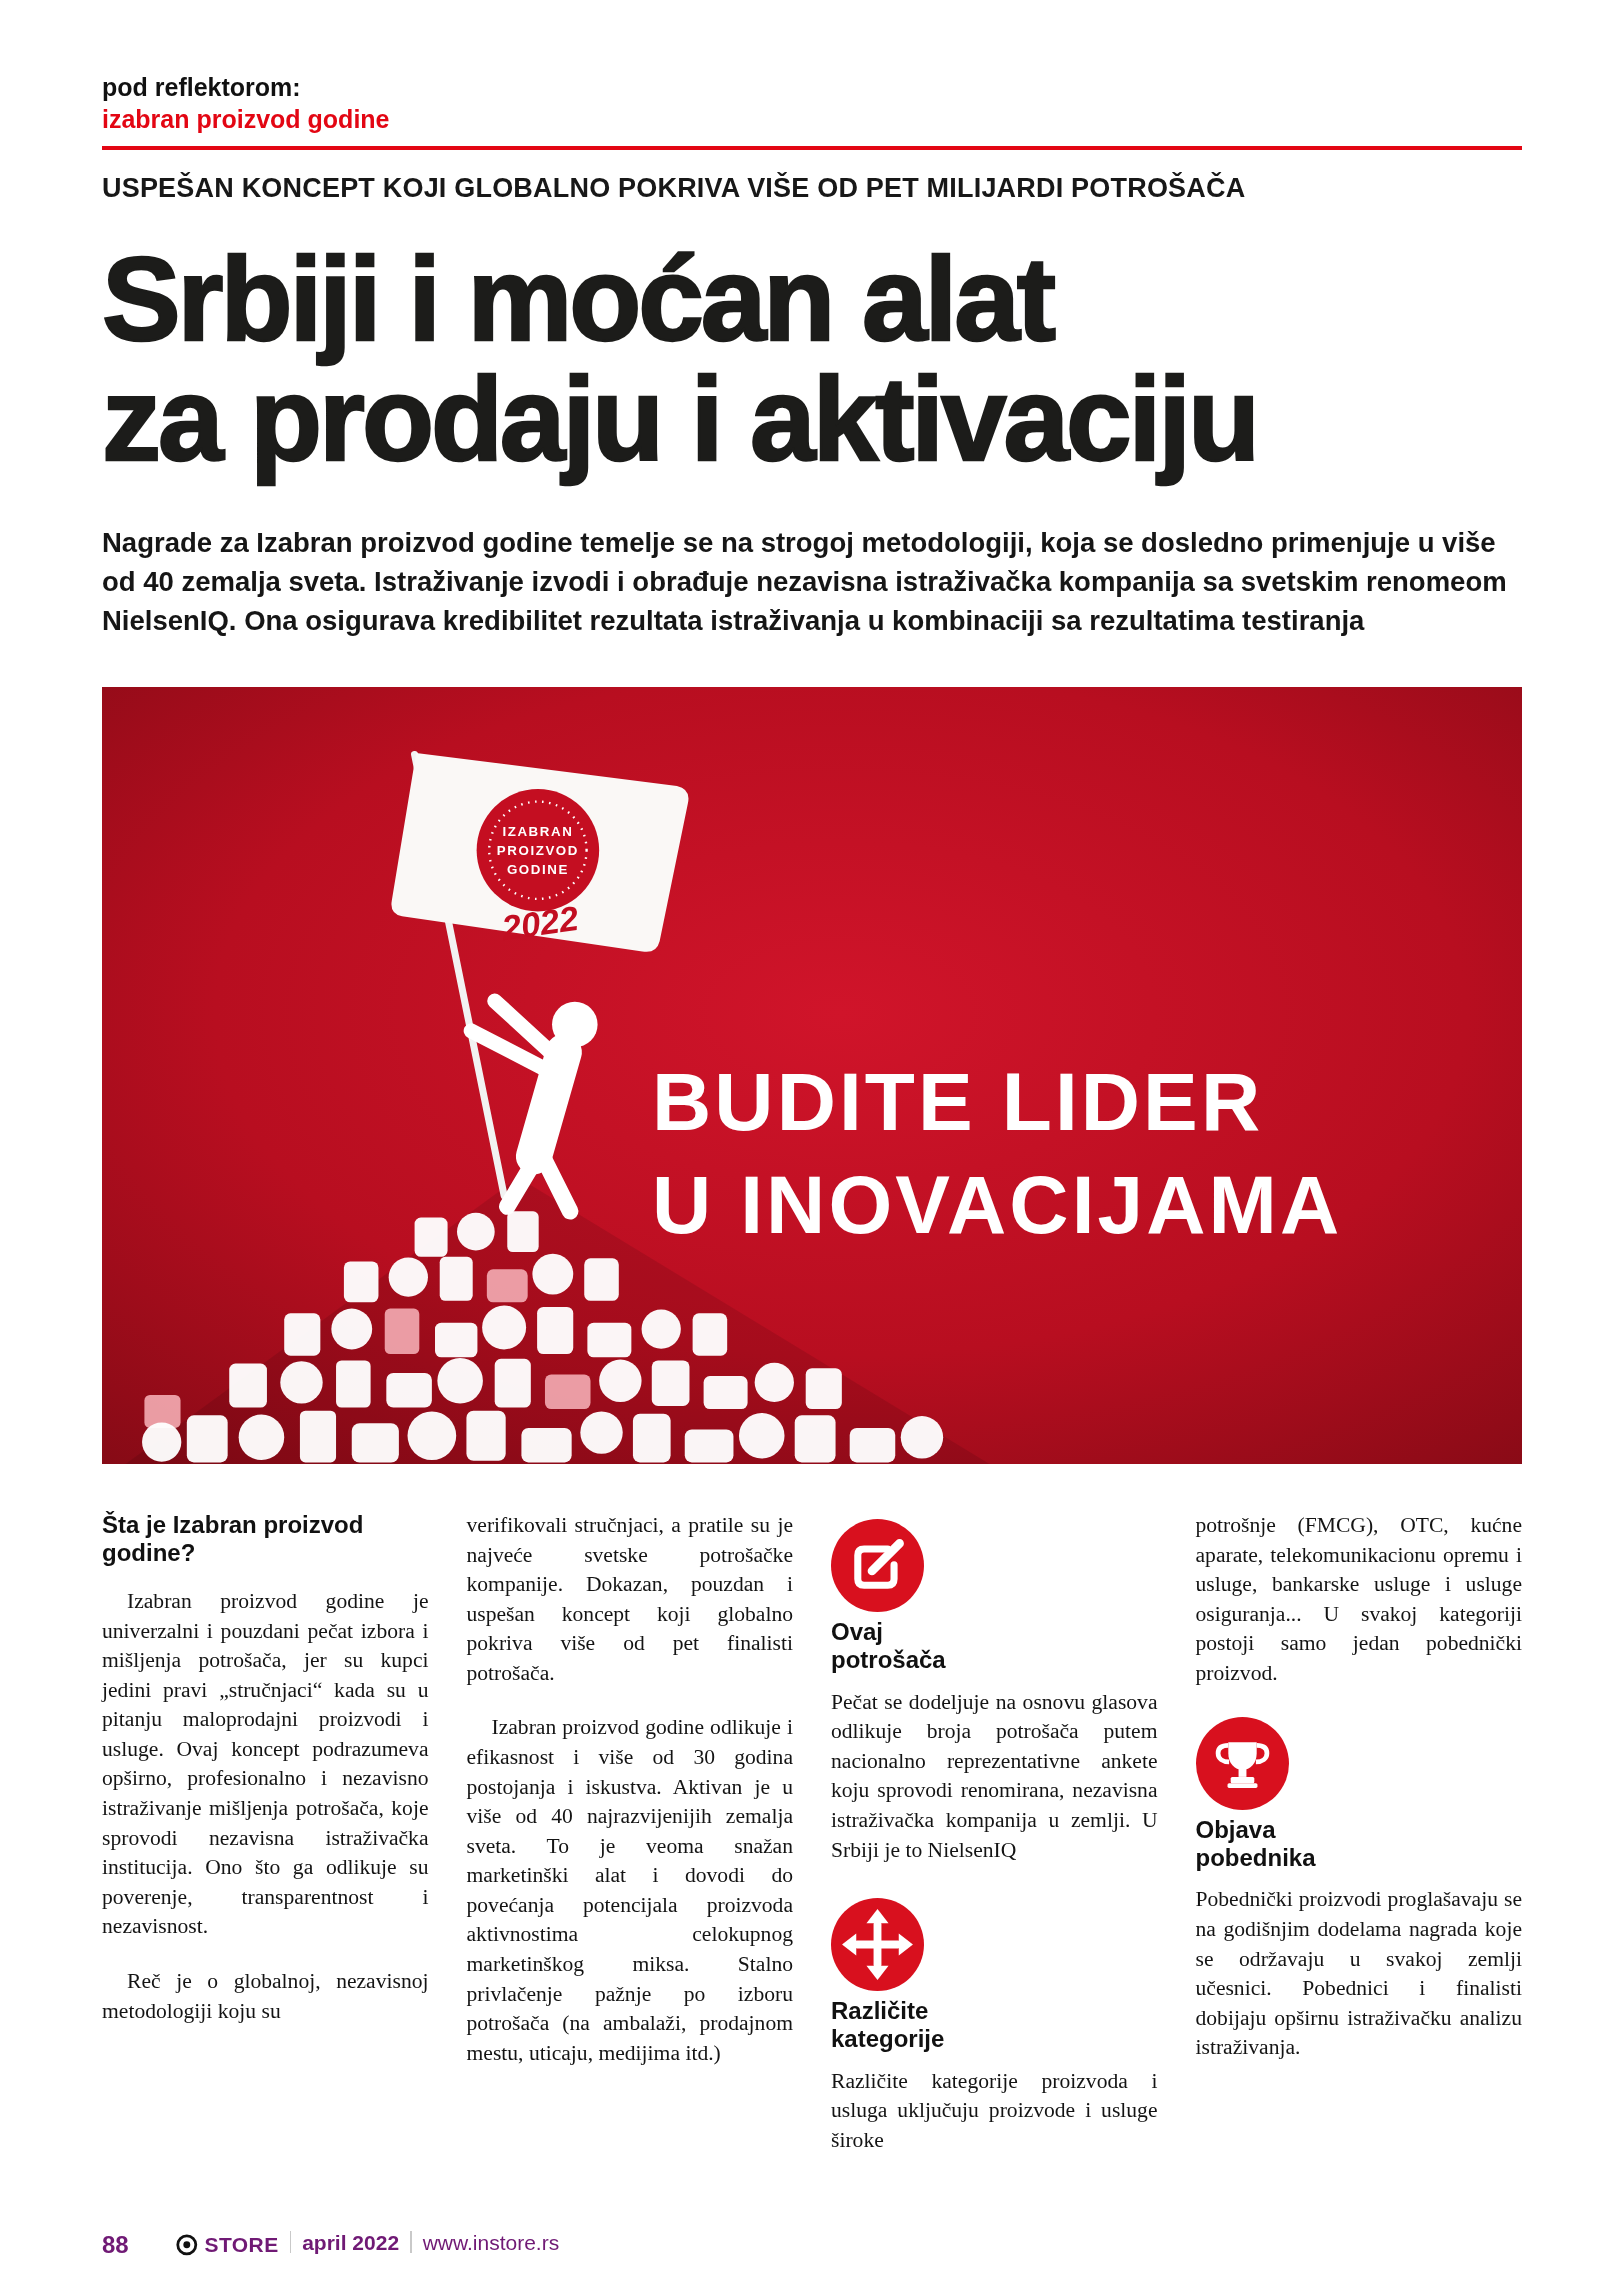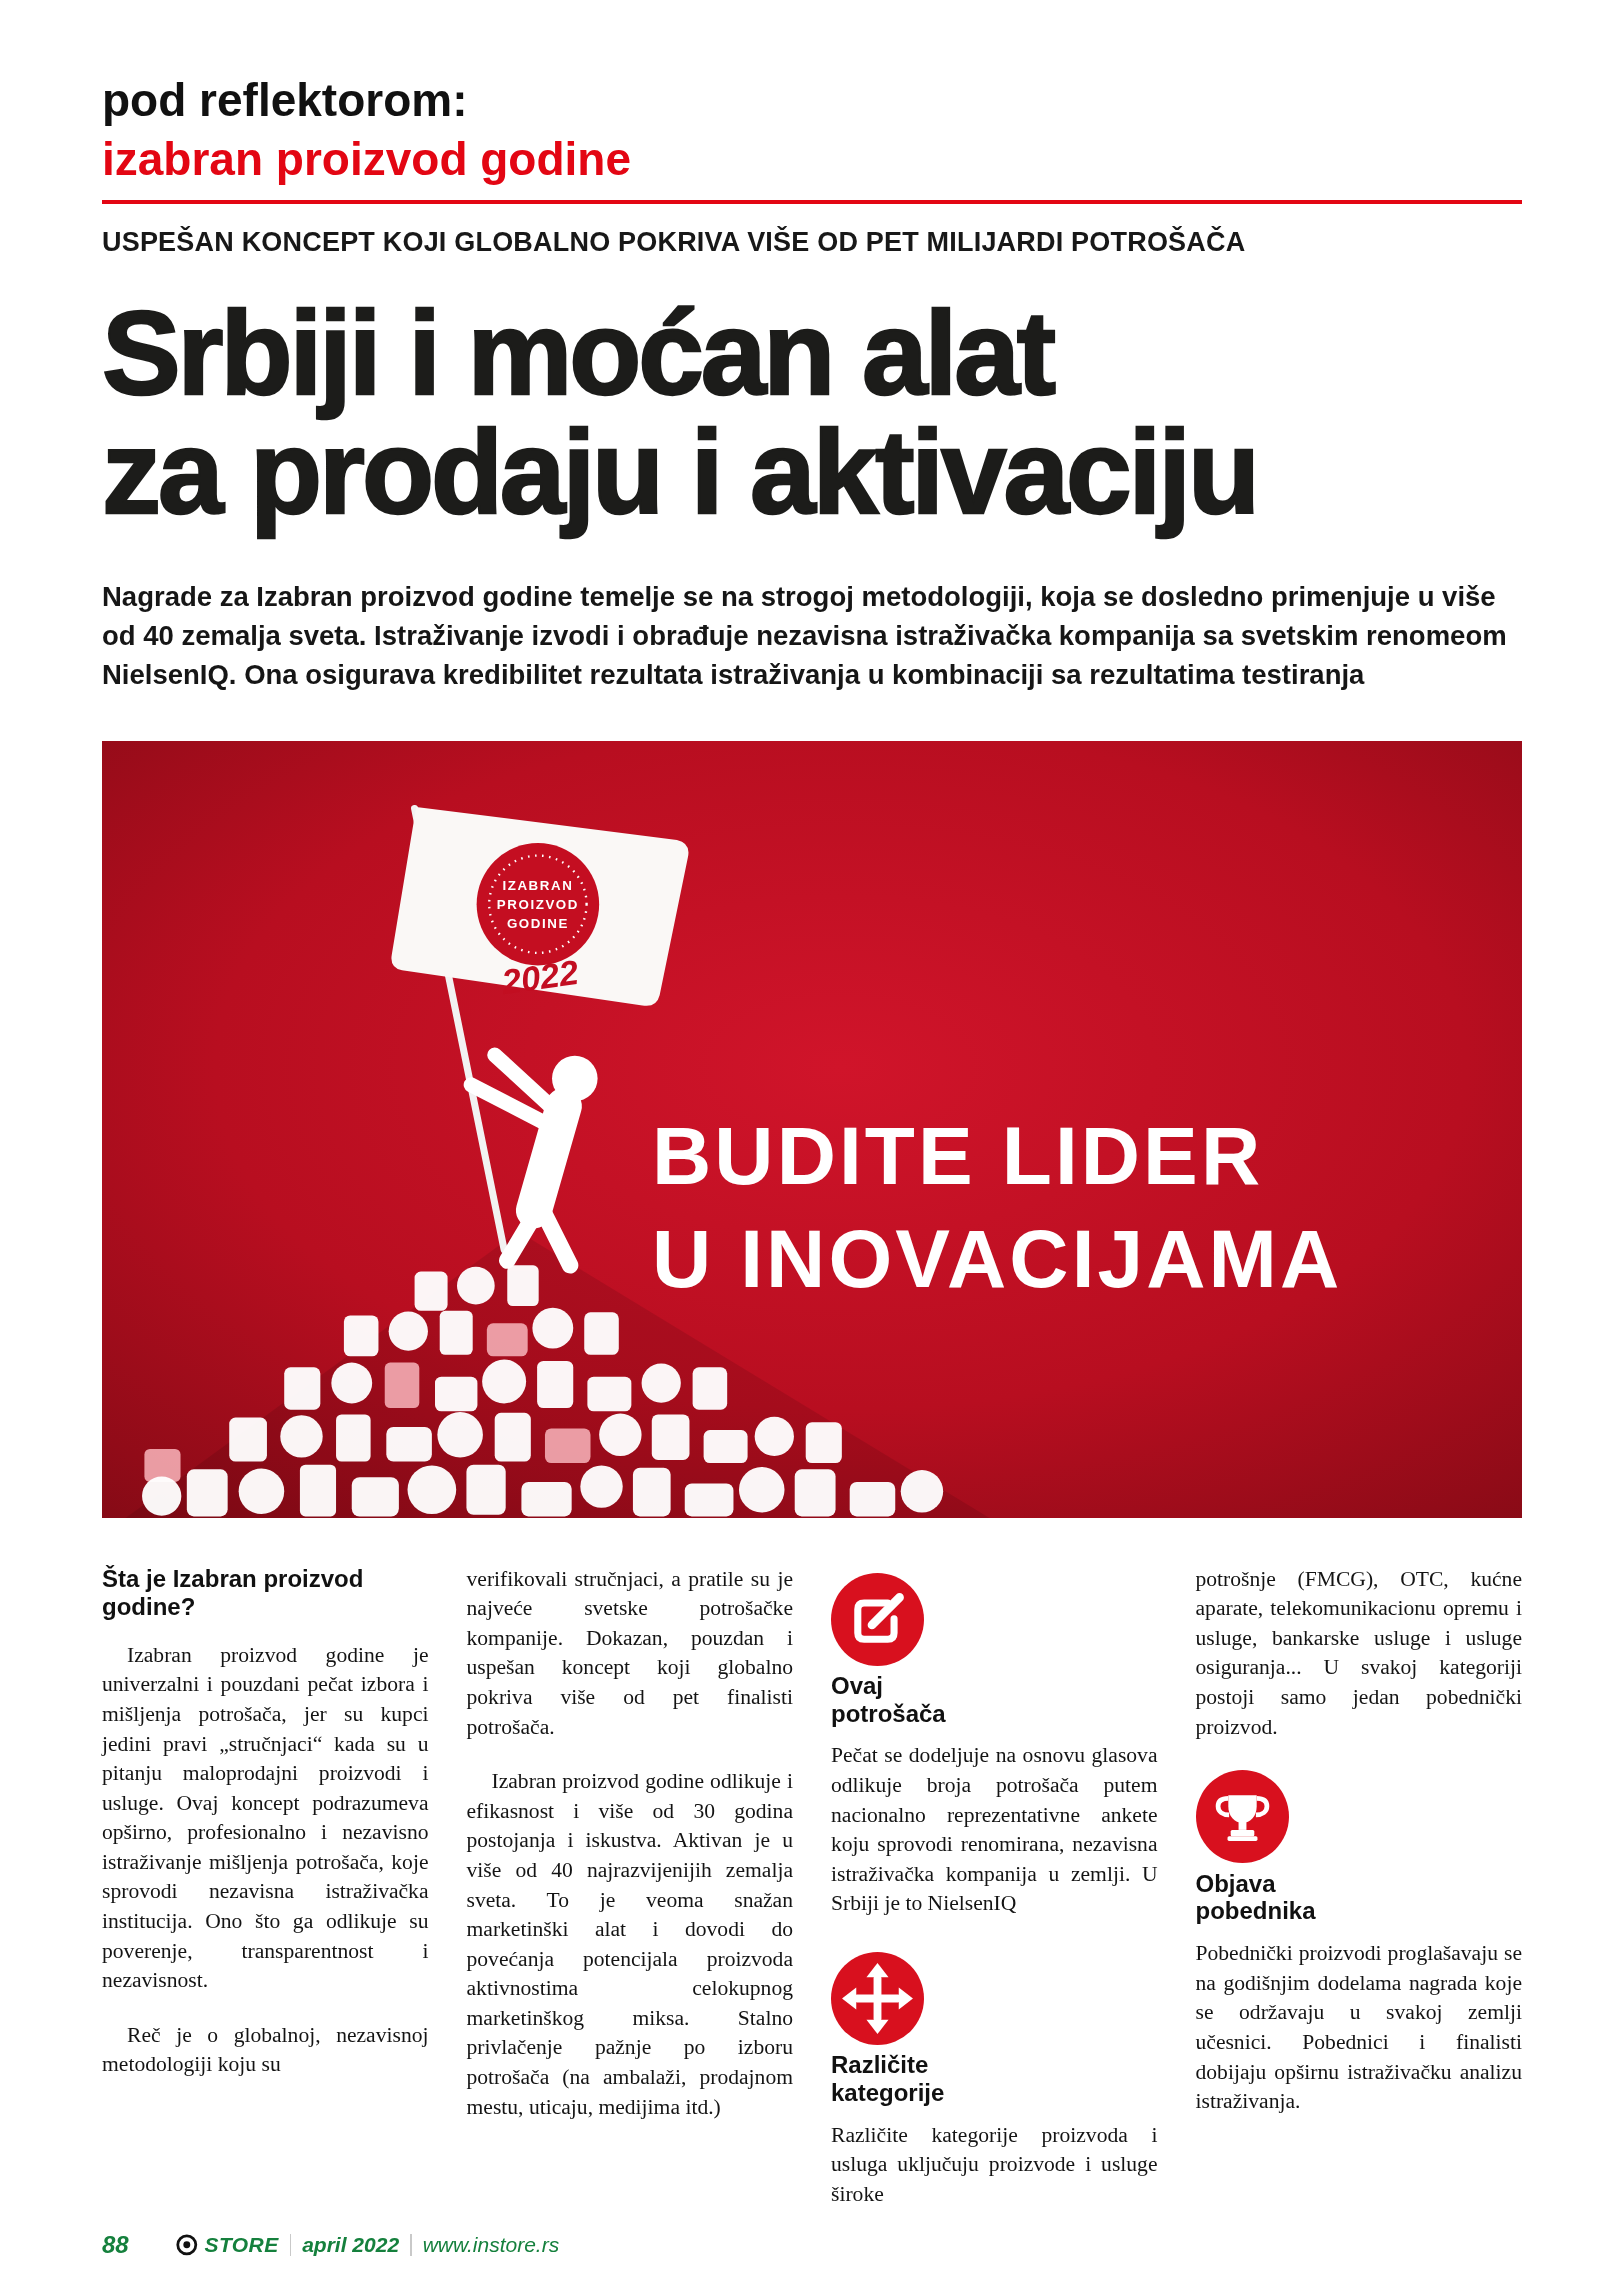--- a/index.html
+++ b/index.html
@@ -2,21 +2,21 @@
 <html style="font-size:12.6px"><head>
 <meta charset="utf-8">
 <style>
   html,body { margin:0; padding:0; background:#ffffff; }
   .page {
     position:relative; width:1623px; height:2295px; background:#ffffff;
     overflow:hidden; font-family:"Liberation Sans", sans-serif; color:#1b1b1b;
   }
   .content { position:absolute; left:102px; top:0; width:1420px; }
 
-  .kicker { padding-top:71px; font-size:46px; font-weight:800; line-height:1.28; color:#111; }
+  .kicker { padding-top:71px; font-size:25px; font-weight:800; line-height:1.28; color:#111; }
   .kicker-red { color:#e30613; }
   .rule { margin-top:11px; height:3.9px; background:#e30613; }
 
   .subtitle { margin-top:23.6px; font-size:27px; font-weight:700; letter-spacing:0.2px; color:#181818; }
 
   .headline { margin:36px 0 0; font-size:118px; font-weight:900; letter-spacing:-3.1px;
               line-height:1.01; color:#1c1c1a; -webkit-text-stroke:2.4px #1c1c1a; }
   .hl { display:block; }
 
   .lead { margin:44px 0 0; font-size:27.5px; font-weight:700; line-height:1.42; color:#161616; }
@@ -33,21 +33,21 @@
                  line-height:1.16; margin:0 0 20.4px; text-align:left; color:#111; }
   .body { margin:0 0 25px; }
   .indent { text-indent:25px; }
 
   .icon-sec { clear:both; }
   .icon-sec::after { content:""; display:block; clear:both; }
   .circle-icon { float:left; width:93px; height:93px; margin:3.1px 15.7px 6.3px 0; }
   .circle-icon svg { display:block; width:93px; height:93px; }
   .icon-heading { max-width:149px; margin:4.7px 0 14px; }
 
-  .footer { position:absolute; left:102px; bottom:36px; display:flex; align-items:center; font-size:21px; color:#15803d;font-style:italic; }
+  .footer { position:absolute; left:102px; bottom:36px; display:flex; font-size:21px; color:#701a75; }
   .page-num { font-weight:800; font-size:24px; margin-right:46px; }
   .sep { width:1.6px; height:22px; background:#c9c9c9; margin:0 11px; }
   .logo-wrap { display:flex; align-items:center; gap:6.3px; }
   .mag { font-weight:800; letter-spacing:0.4px; }
   .issue { font-weight:700; }
   .site { font-weight:400; }
 </style>
 </head>
 <body>
 

